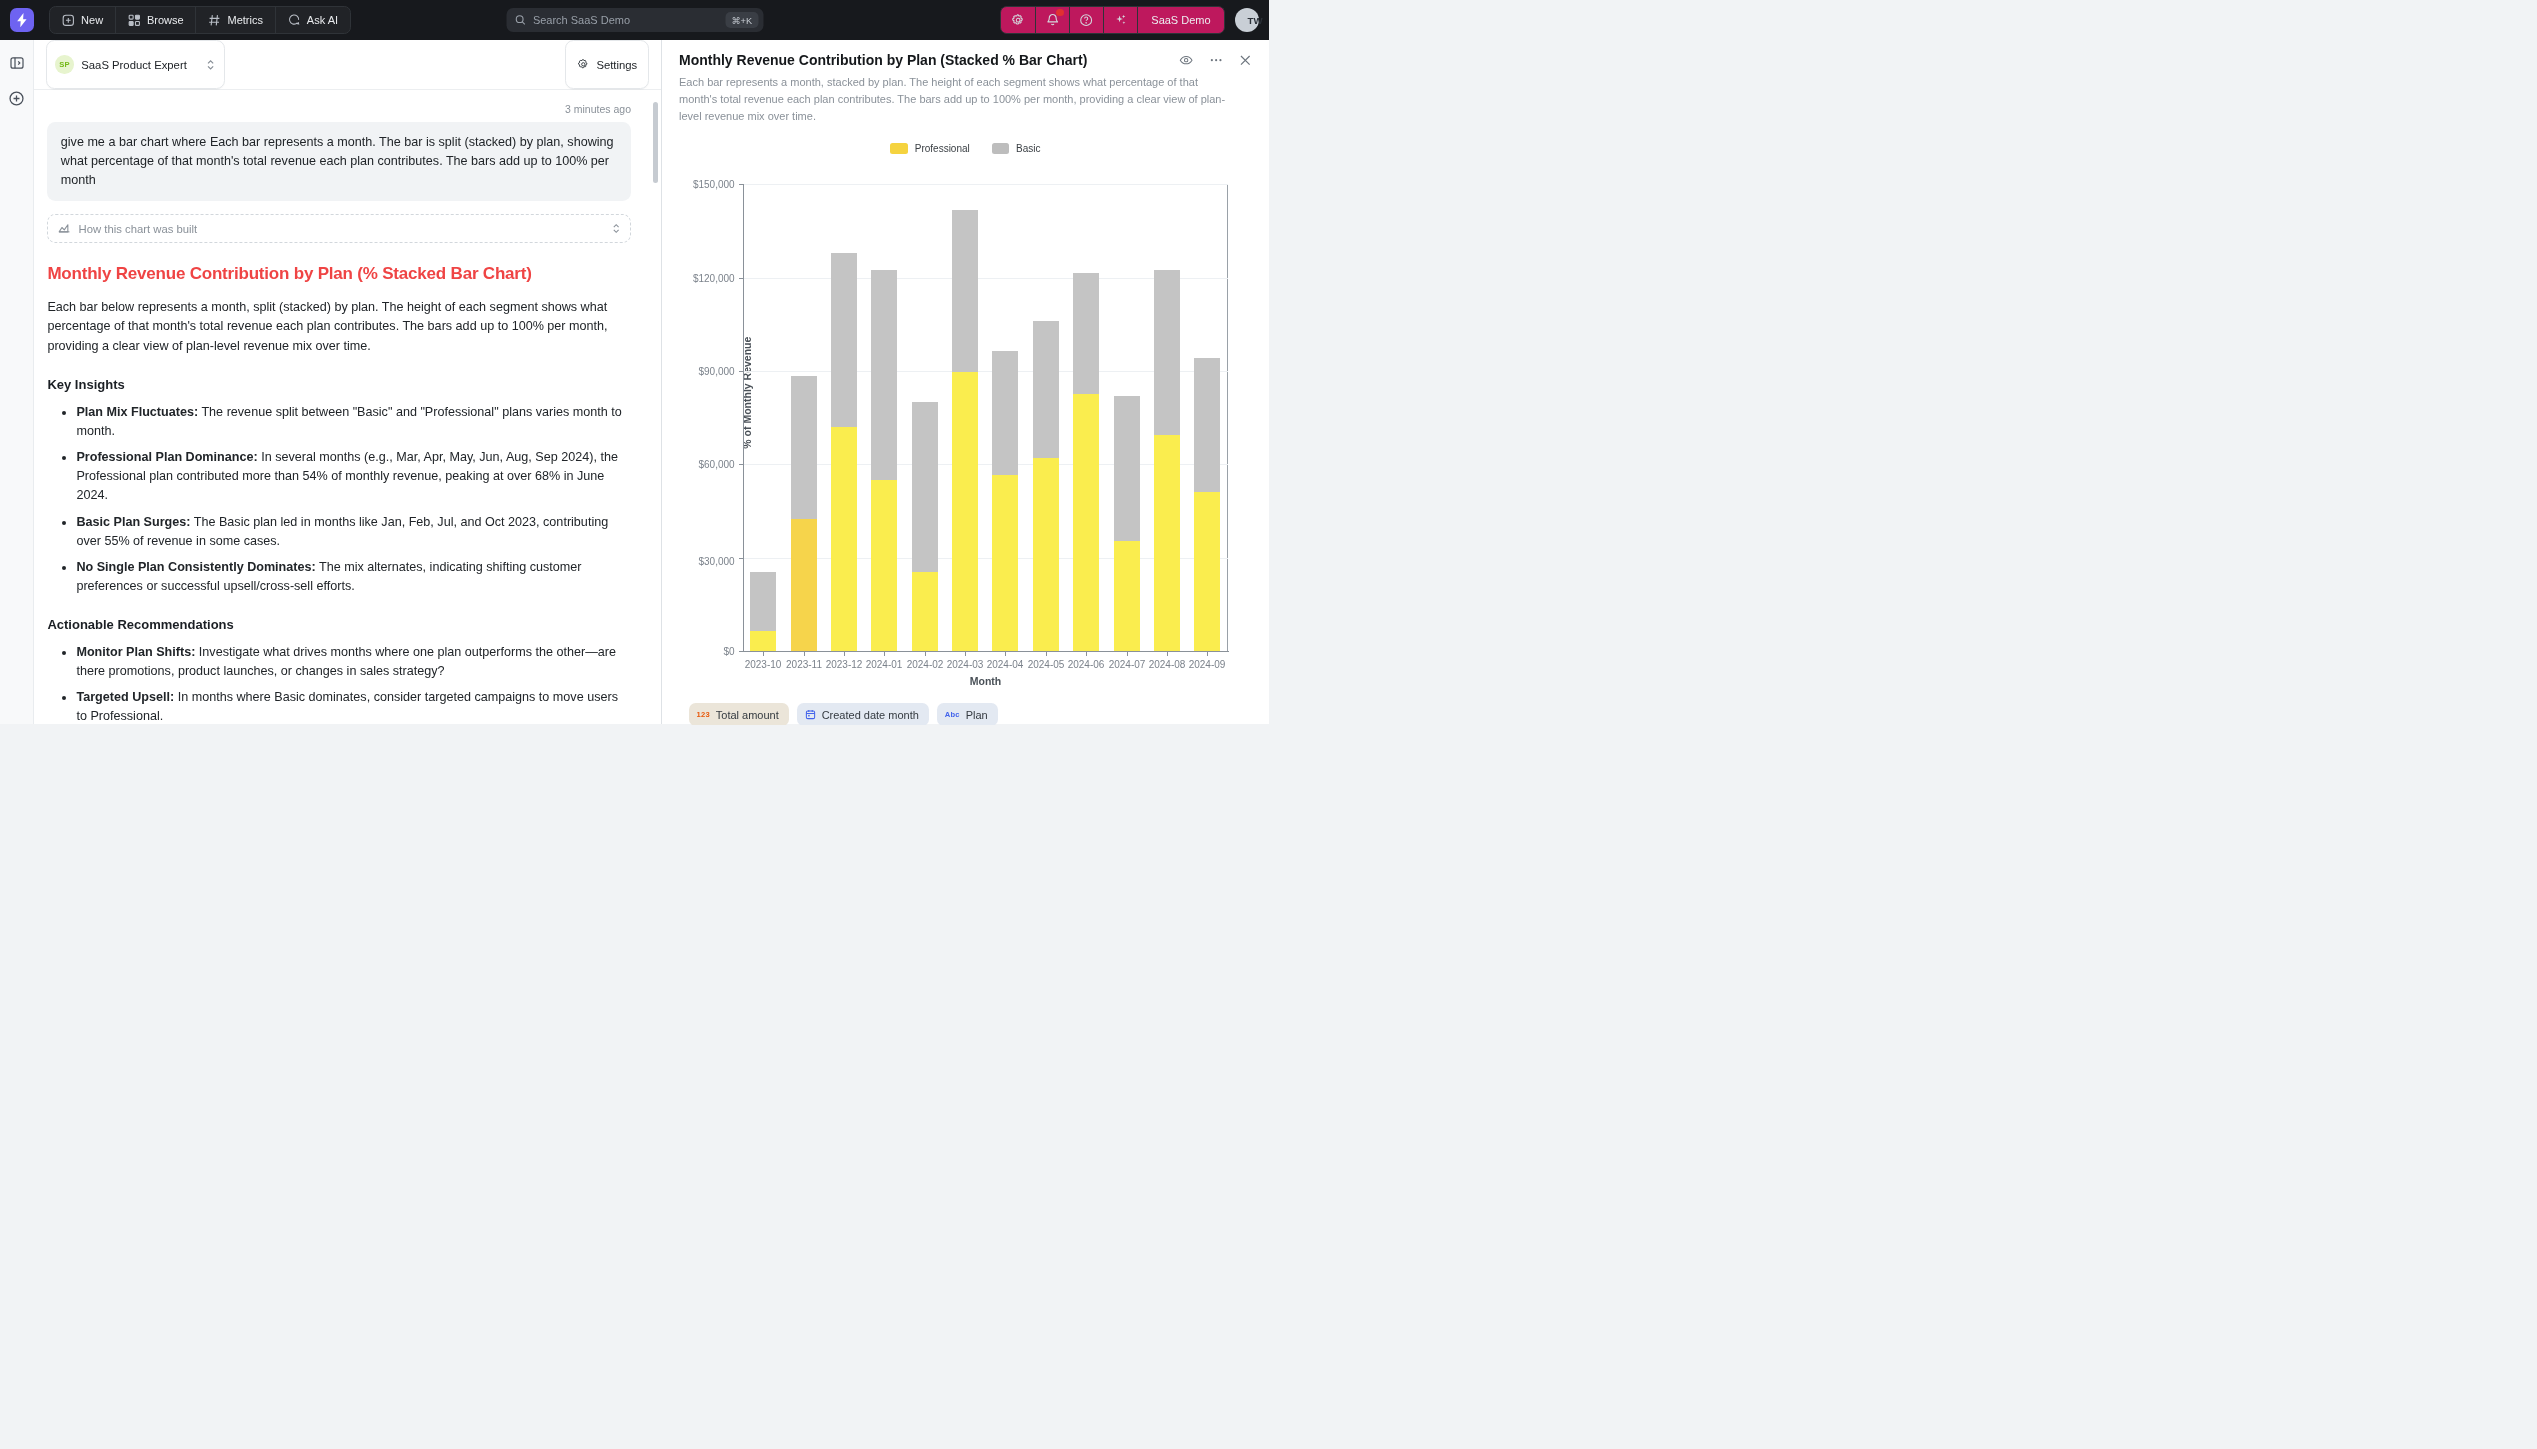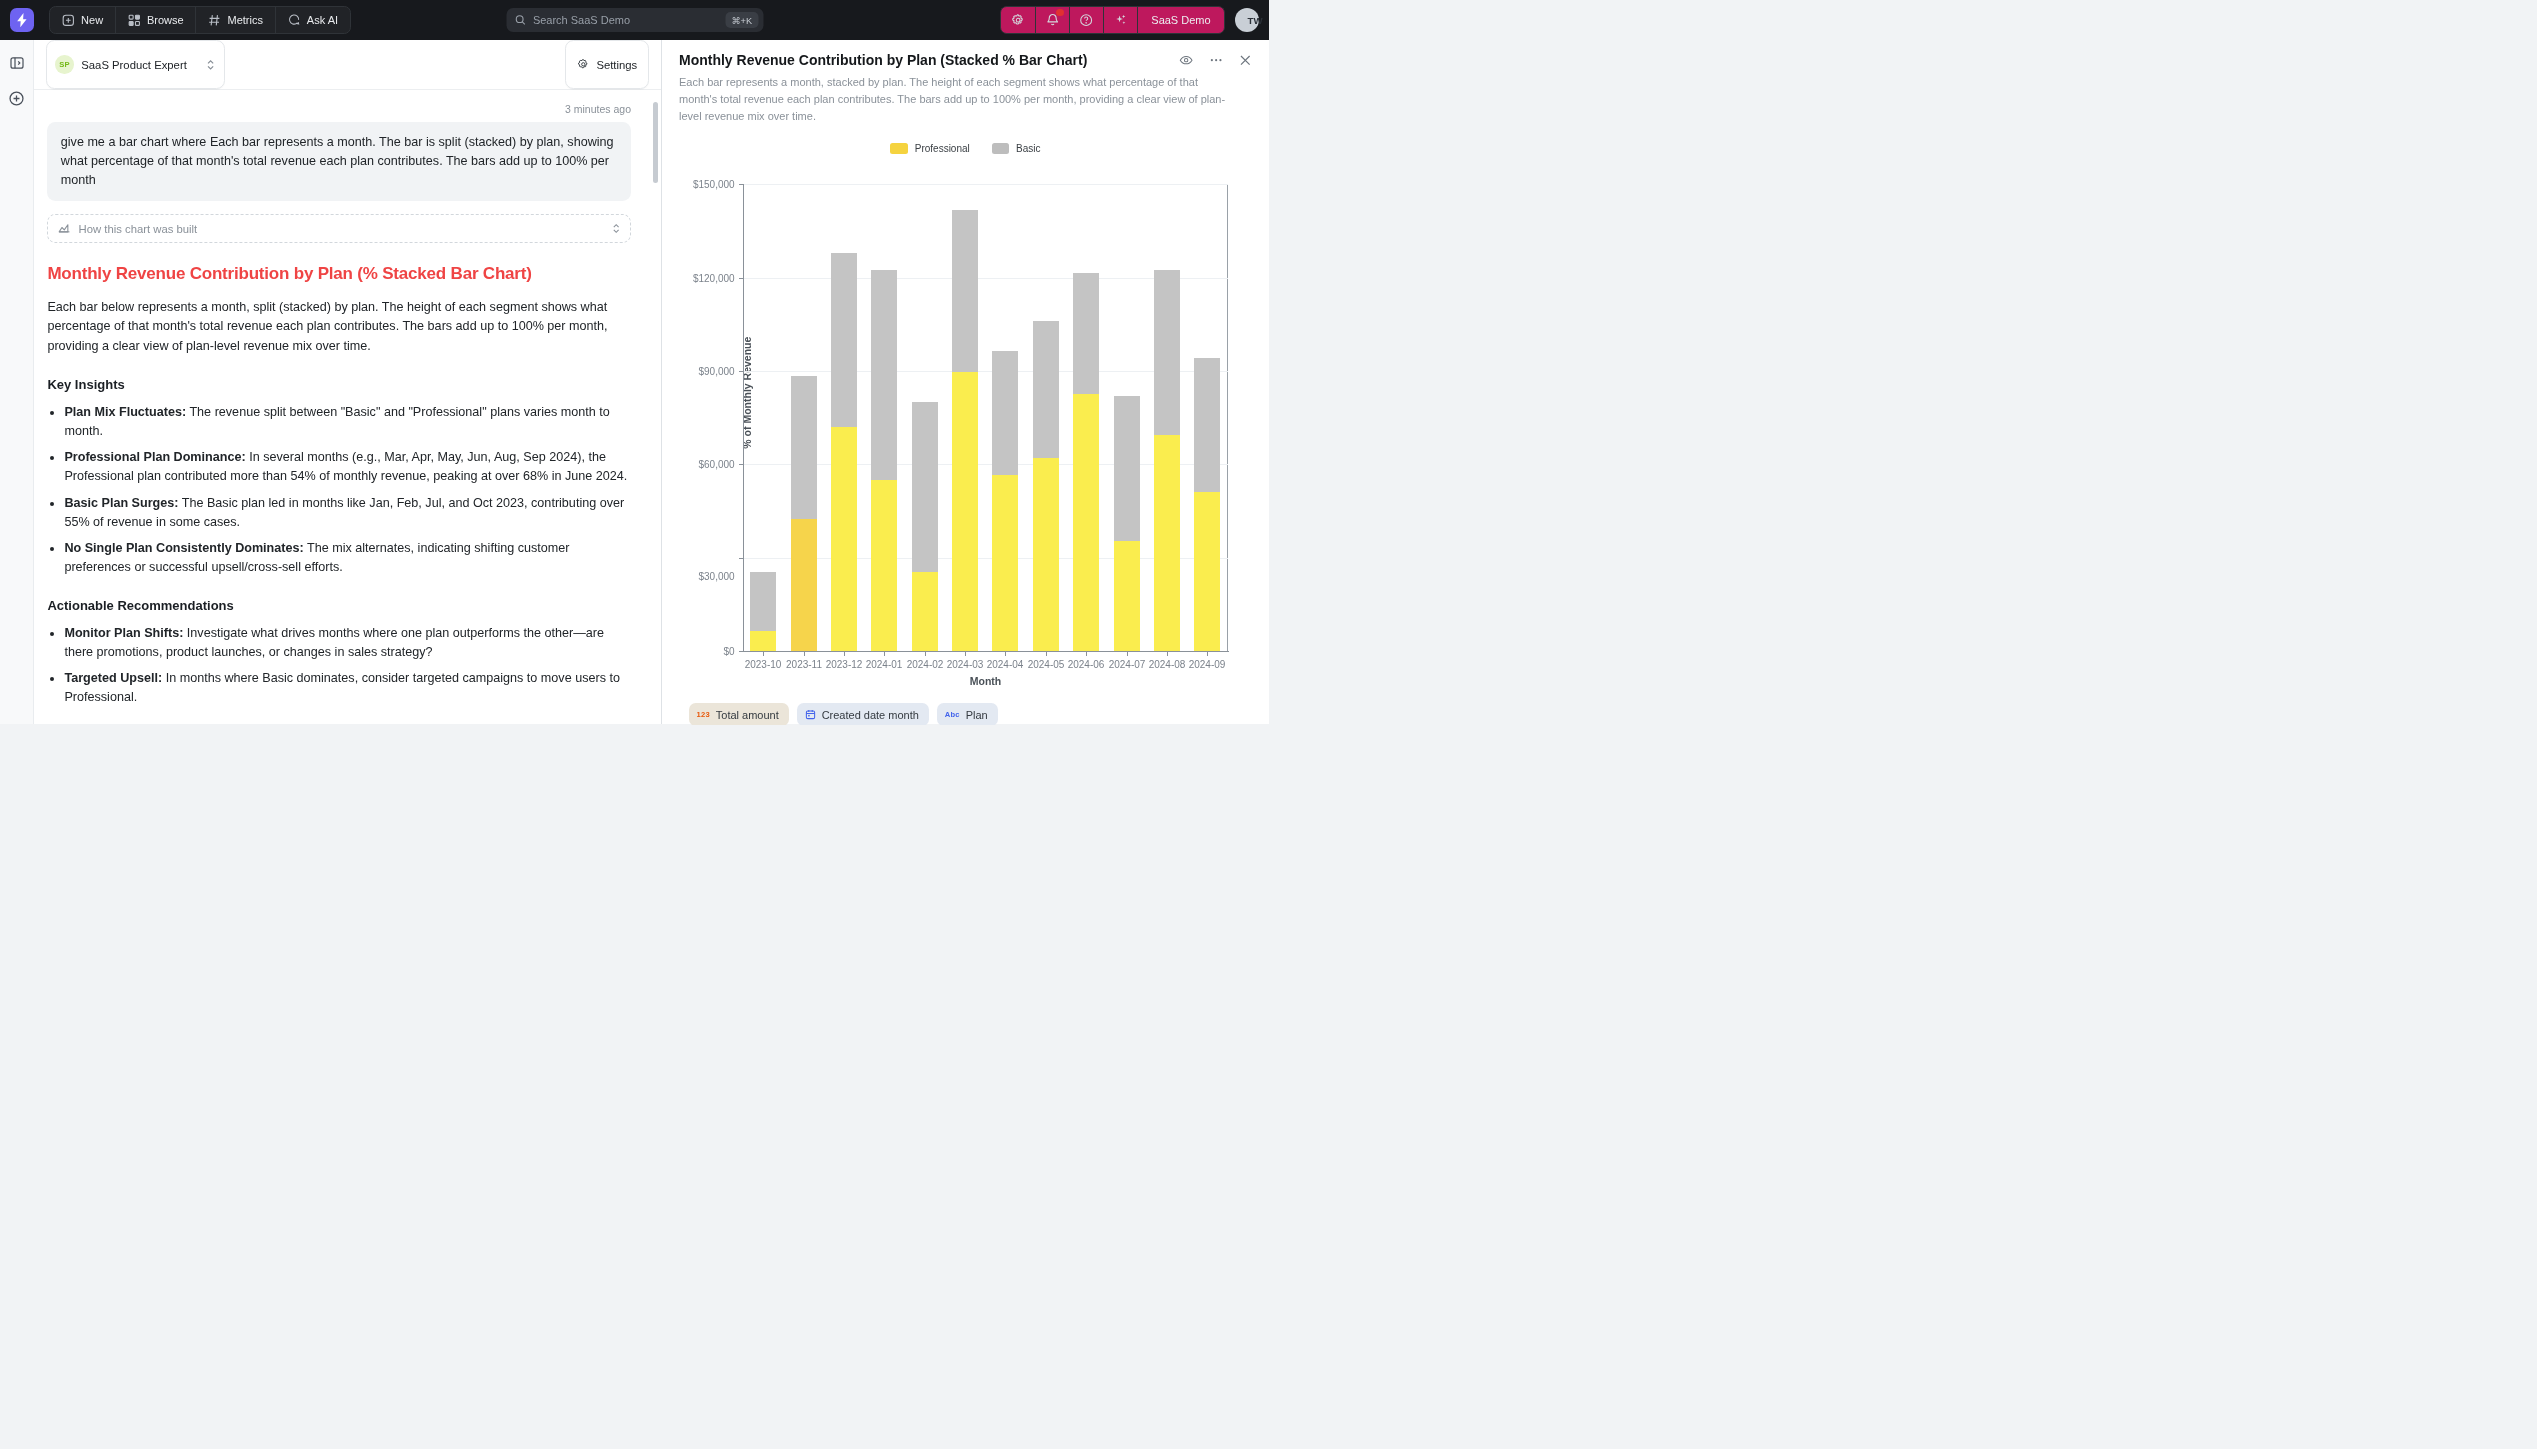--- a/index.html
+++ b/index.html
@@ -40,21 +40,21 @@
   .settings-btn { display:flex; align-items:center; gap:6.7px; border:0.8px solid #E4E7EA; border-radius:8.4px; padding:6.7px 11px; font-size:11.3px; color:#212529; cursor:pointer; box-shadow:0 0.8px 0.8px rgba(0,0,0,.03); }
   .chat-scroll { flex:1; padding:0 30px 0 13.4px; position:relative; overflow:hidden; }
   .scroll-thumb { position:absolute; right:3.4px; top:11.8px; width:5px; height:81px; border-radius:2.5px; background:#C6CBD1; }
   .timestamp { text-align:right; font-size:10.5px; color:#8A9199; margin-top:13.4px; }
   .bubble { margin-top:6.7px; background:#F1F3F5; border-radius:8.4px; padding:11px 13.4px; font-size:12.6px; line-height:1.5; color:#212529; }
   .howbuilt { margin-top:13.4px; border:1.3px dashed #D2D7DC; border-radius:8.4px; height:29px; display:flex; align-items:center; padding:0 10px; gap:7.6px; color:#8A9199; cursor:pointer; }
   .howbuilt .lbl { font-size:11.3px; flex:1; }
   .article h2 { font-size:17px; margin-top:21px; color:#ef4444; letter-spacing:-0.2px; }
   .article p { font-size:12.6px; line-height:1.55; margin-top:13.4px; }
   .article h3 { font-size:13px; margin-top:21px; color:#1B1F24; }
-  .article ul { margin:11px 0 0 17px; }
+  .article ul { margin:11px 0 0 29px; }
   .article li { font-size:12.6px; line-height:1.5; margin-bottom:7.6px; }
 
   
   .panel { width:607px; background:#fff; position:relative; padding:11.8px 17px 0 17px; }
   .panel-head { display:flex; align-items:flex-start; }
   .panel-title { font-size:14px; font-weight:bold; color:#15181B; flex:1; }
   .panel-icons { display:flex; align-items:center; gap:16px; color:#6D757E; padding-top:1.7px; }
   .panel-icons .pic { cursor:pointer; display:flex; }
   .panel-desc { font-size:11px; line-height:1.55; color:#8A9199; margin-top:5.9px; max-width:547px; }
   .legend { display:flex; justify-content:center; gap:22px; margin-top:18.5px; }
@@ -308,21 +308,21 @@
 
     <div class="chart-area" id="plot">
       <div class="ylab">% of Monthly Revenue</div>
       <div class="axis-left"></div>
       <div class="axis-right"></div>
       <div class="axis-bottom"></div>
     <div class="ytick-mark" style="bottom: 0px;"></div>
         <div class="ytick-label" style="bottom: 0px;">$0</div>
         <div class="gridline" style="bottom: 93px;"></div>
         <div class="ytick-mark" style="bottom: 93px;"></div>
-        <div class="ytick-label" style="bottom: 75px;">$30,000</div>
+        <div class="ytick-label" style="bottom: 90px;">$30,000</div>
         <div class="gridline" style="bottom: 187px;"></div>
         <div class="ytick-mark" style="bottom: 187px;"></div>
         <div class="ytick-label" style="bottom: 187px;">$60,000</div>
         <div class="gridline" style="bottom: 280px;"></div>
         <div class="ytick-mark" style="bottom: 280px;"></div>
         <div class="ytick-label" style="bottom: 280px;">$90,000</div>
         <div class="gridline" style="bottom: 373px;"></div>
         <div class="ytick-mark" style="bottom: 373px;"></div>
         <div class="ytick-label" style="bottom: 373px;">$120,000</div>
         <div class="gridline" style="bottom: 467px;"></div>

